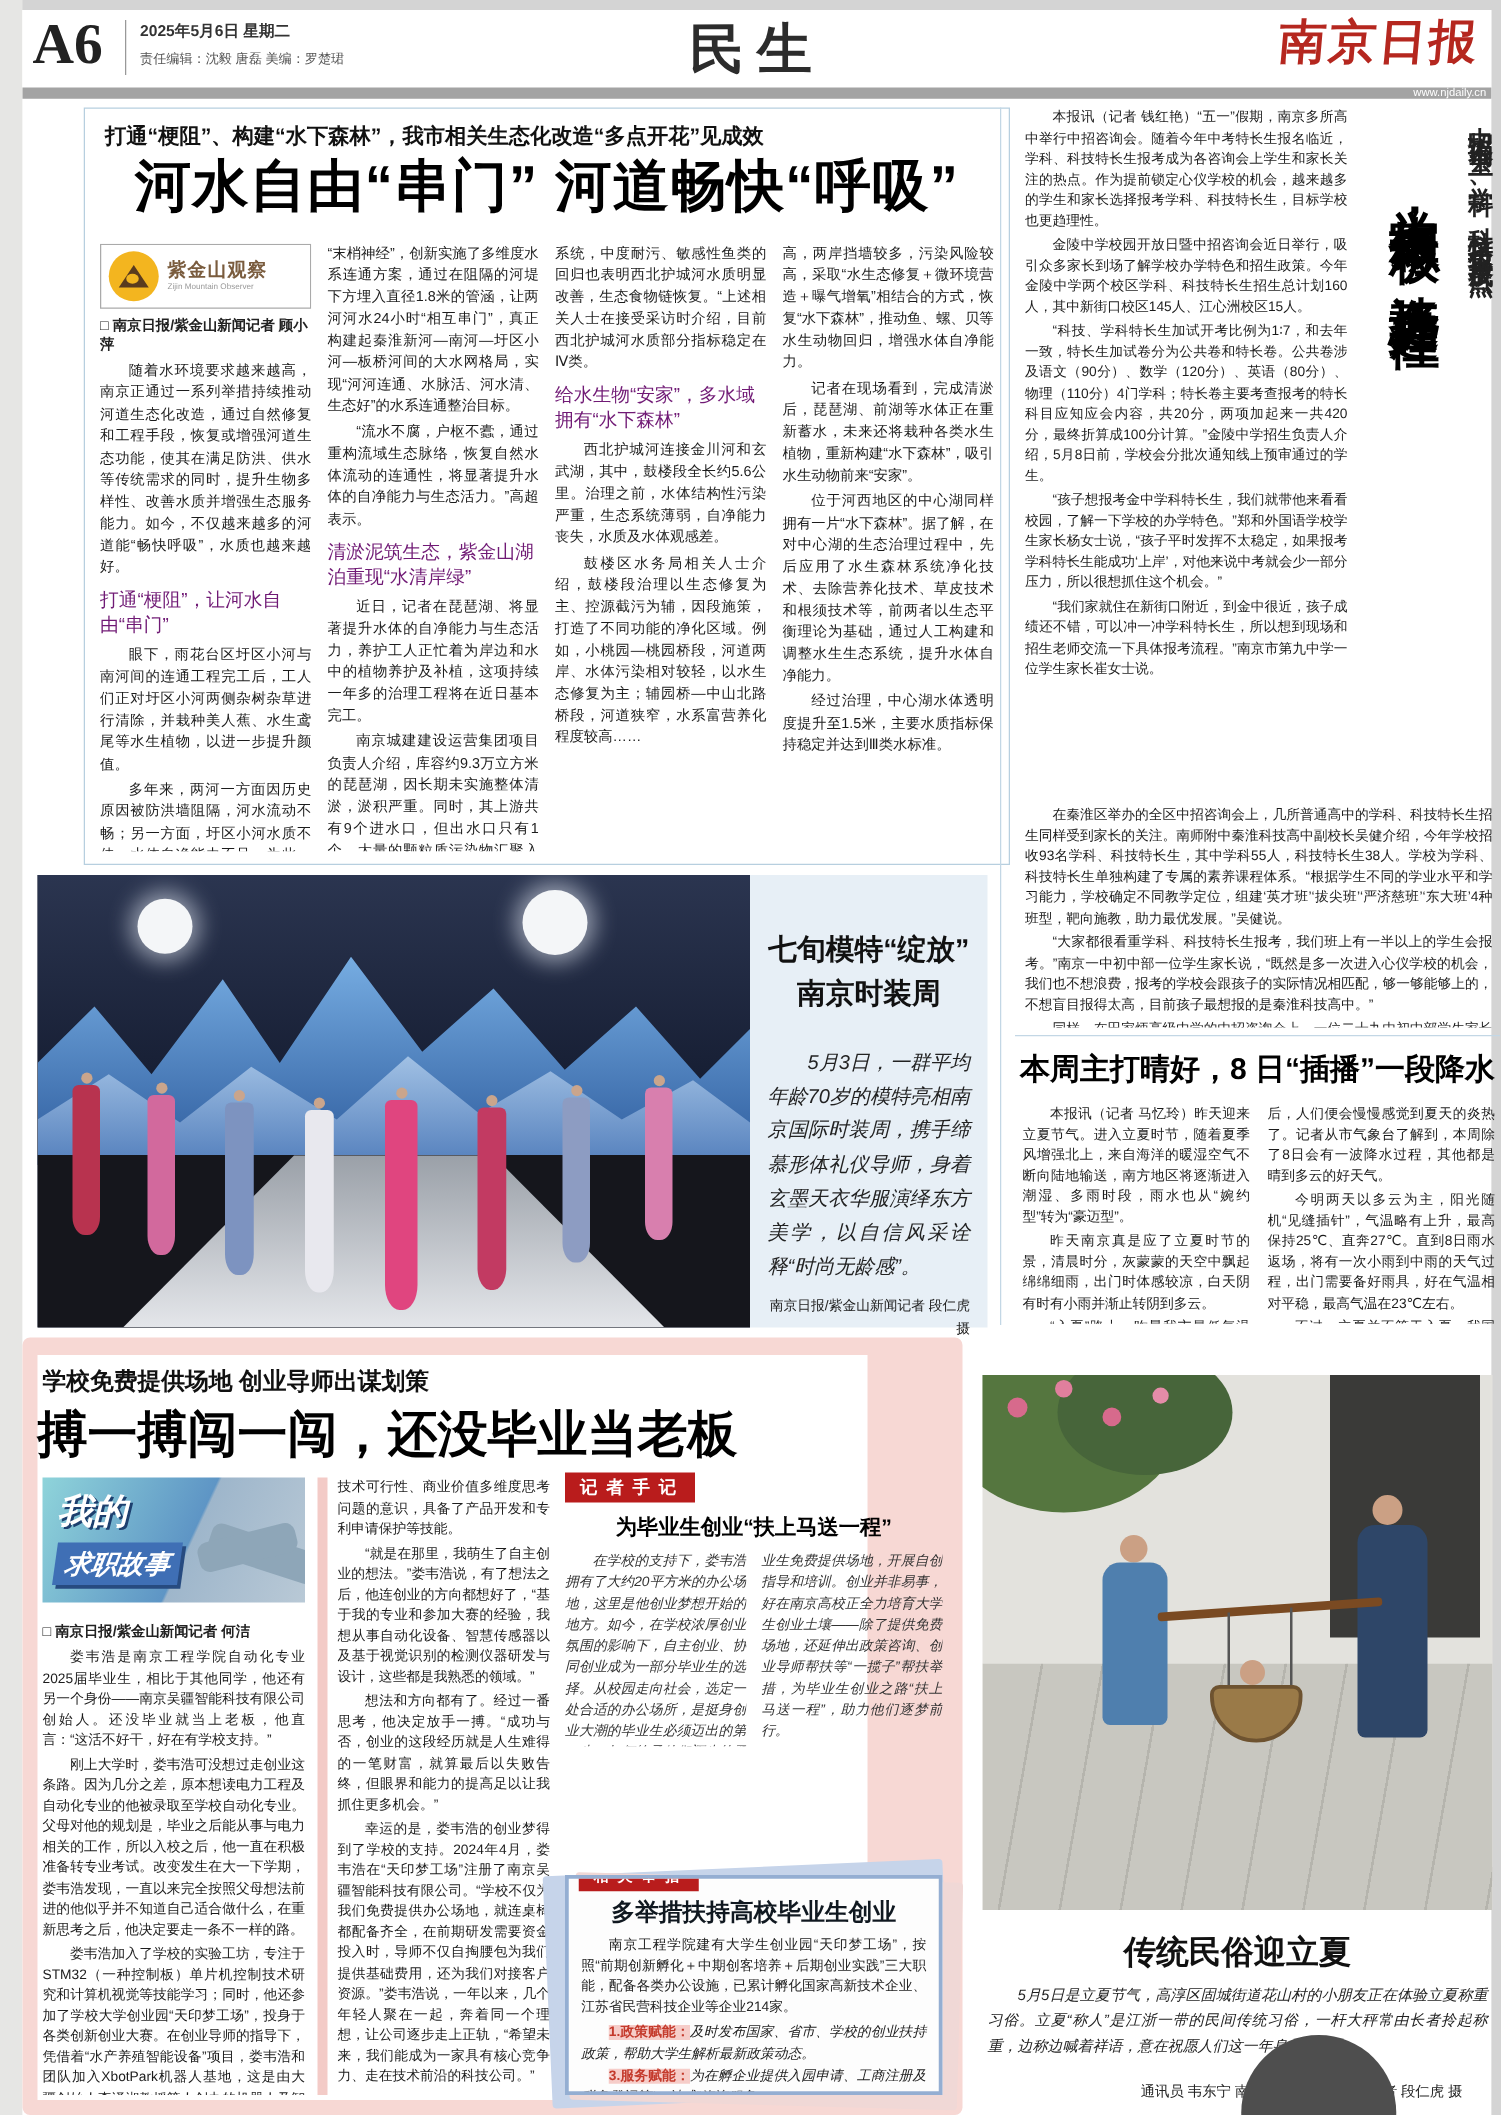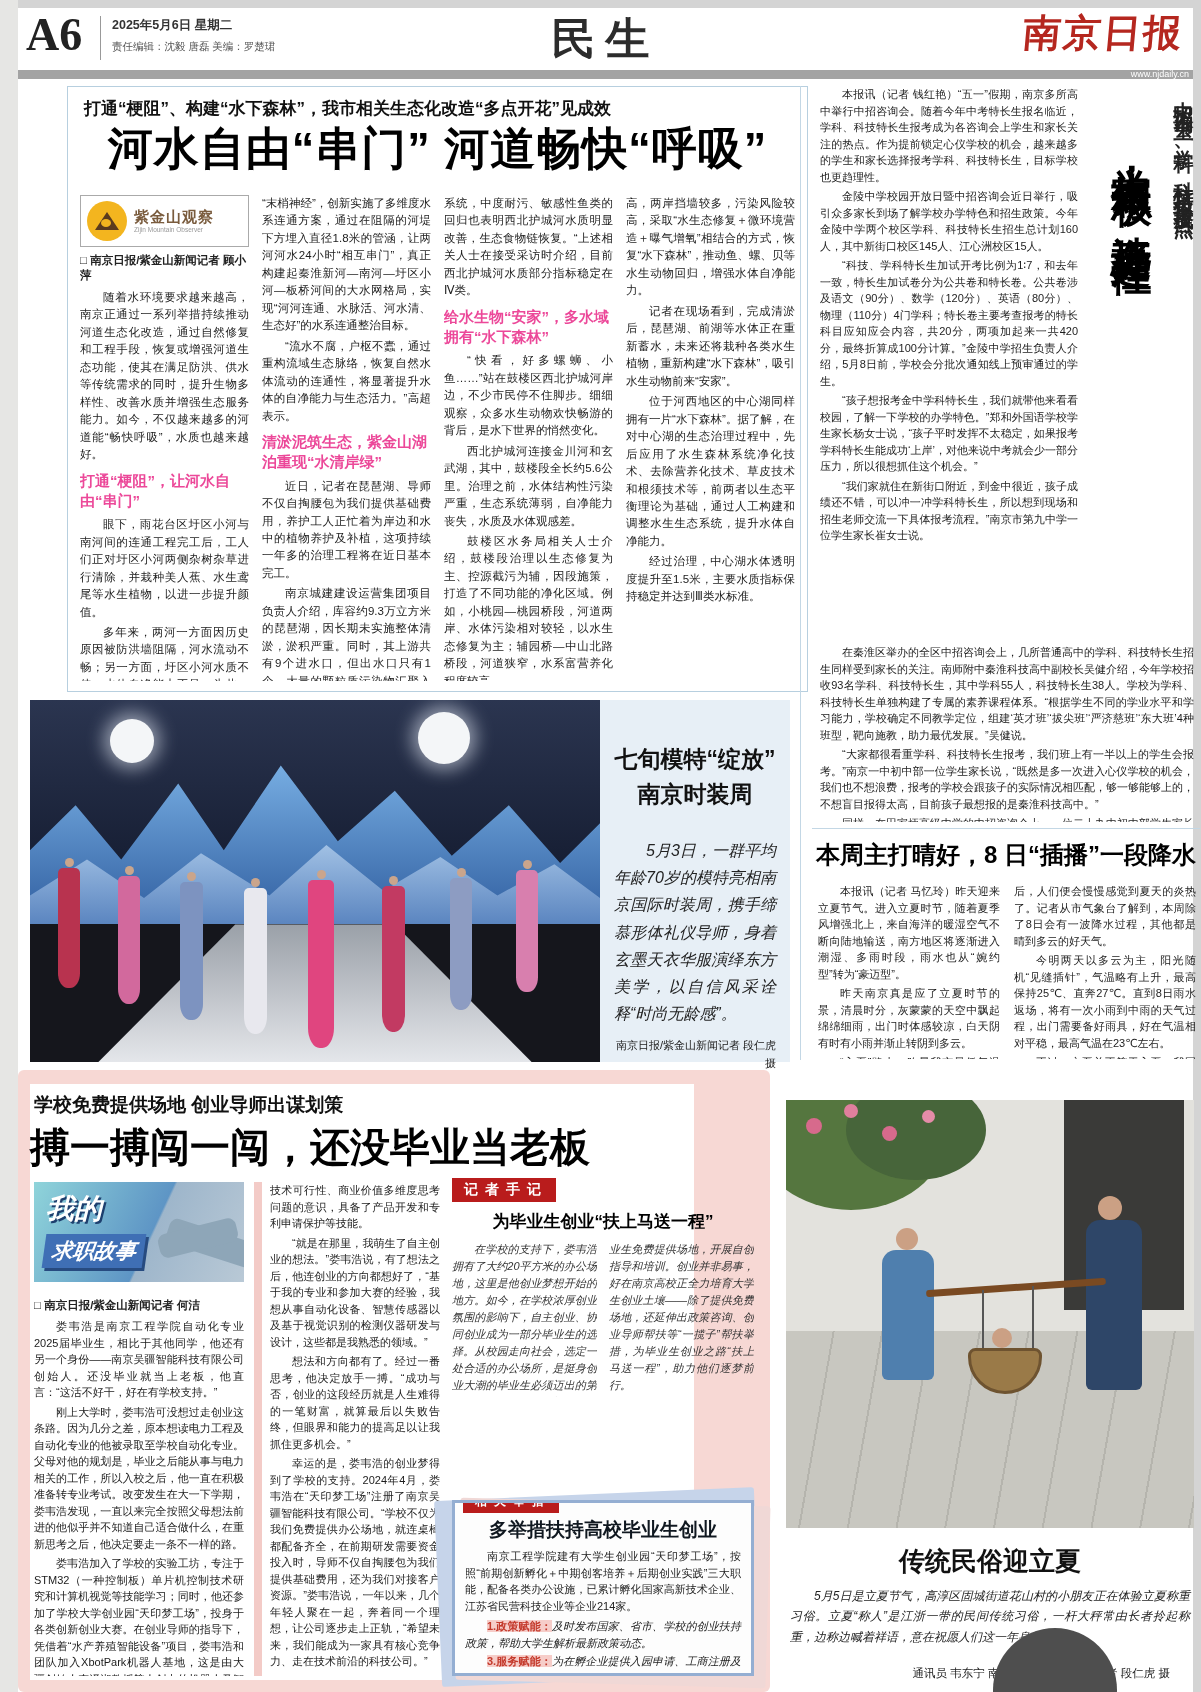--- a/index.html
+++ b/index.html
@@ -15,21 +15,21 @@
   .hdr-eds{position:absolute;left:94px;top:32px;font-size:10.5px;color:#555;}
   .section-title{position:absolute;left:50%;transform:translateX(-50%);top:2px;
       font-family:"Liberation Serif",serif;font-size:44px;font-weight:900;letter-spacing:10px;color:#2c2c2c;}
   .masthead{position:absolute;right:10px;top:0px;font-family:"Liberation Serif",serif;
       font-size:38px;font-weight:900;color:#b5271f;transform:skewX(-5deg);letter-spacing:2px;}
   #hdr-bar{position:absolute;left:18px;top:70px;width:1175px;height:9px;background:#a3a3a3;
       font-size:9px;color:#fff;text-align:right;line-height:9px;padding-right:4px;box-sizing:border-box;}
   
   .bt{font-size:11.5px;line-height:1.52;text-align:justify;text-indent:2em;margin:0 0 3px 0;color:#1c1c1c;}
   .bt-s{font-size:11px;line-height:1.5;text-align:justify;text-indent:2em;margin:0 0 3px 0;color:#1c1c1c;}
-  .sh{font-size:15px;font-weight:700;line-height:1.35;margin:7px 0 5px 0;color:#ec4899;text-align:left;}
+  .sh{font-size:15px;font-weight:400;line-height:1.35;margin:7px 0 5px 0;color:#701a75;text-align:left;}
   .byline{font-size:11.5px;font-weight:700;color:#222;margin:6px 0;}
   .col{overflow:hidden;}
   
   #river{position:absolute;left:30px;top:86px;width:741px;height:606px;border:1px solid #b7cfdf;background:#fff;box-sizing:border-box;margin-left:37px;}
   #river .kicker{position:absolute;left:16px;top:10px;font-size:17px;font-weight:800;color:#111;}
   #river .headline{position:absolute;left:0;top:32px;width:100%;text-align:center;font-size:45px;font-weight:900;letter-spacing:1px;color:#000;}
   #river .cols{position:absolute;left:12px;top:108px;width:715px;height:486px;display:flex;gap:13px;}
   #river .cols .col{flex:1;}
   .obsbox{border:1px solid #aaa;height:52px;display:flex;align-items:center;gap:7px;padding:2px 6px;box-sizing:border-box;}
   .obs-circle{width:40px;height:40px;border-radius:50%;background:#f3b51f;position:relative;flex:none;}
@@ -152,27 +152,26 @@
         <div class="byline">□ 南京日报/紫金山新闻记者 顾小萍</div>
         <p class="bt">随着水环境要求越来越高，南京正通过一系列举措持续推动河道生态化改造，通过自然修复和工程手段，恢复或增强河道生态功能，使其在满足防洪、供水等传统需求的同时，提升生物多样性、改善水质并增强生态服务能力。如今，不仅越来越多的河道能“畅快呼吸”，水质也越来越好。</p>
         <h4 class="sh">打通“梗阻”，让河水自由“串门”</h4>
         <p class="bt">眼下，雨花台区圩区小河与南河间的连通工程完工后，工人们正对圩区小河两侧杂树杂草进行清除，并栽种美人蕉、水生鸢尾等水生植物，以进一步提升颜值。</p>
         <p class="bt">多年来，两河一方面因历史原因被防洪墙阻隔，河水流动不畅；另一方面，圩区小河水质不佳，水体自净能力不足。为此，相关部门决定实施连通工程，打通河道间的生态“梗阻”。</p>
       </div>
       <div class="col">
         <p class="bt" style="text-indent:0;">“末梢神经”，创新实施了多维度水系连通方案，通过在阻隔的河堤下方埋入直径1.8米的管涵，让两河河水24小时“相互串门”，真正构建起秦淮新河—南河—圩区小河—板桥河间的大水网格局，实现“河河连通、水脉活、河水清、生态好”的水系连通整治目标。</p>
         <p class="bt">“流水不腐，户枢不蠹，通过重构流域生态脉络，恢复自然水体流动的连通性，将显著提升水体的自净能力与生态活力。”高超表示。</p>
         <h4 class="sh">清淤泥筑生态，紫金山湖泊重现“水清岸绿”</h4>
-        <p class="bt">近日，记者在琵琶湖、导师不仅自掏腰包为我们提供基础费用，养护工人正忙着为岸边和水中的植物养护及补植，这项持续一年多的治理工程将在近日基本完工。</p>
+        <p class="bt">近日，记者在琵琶湖、将显著提升水体的自净能力与生态活力，养护工人正忙着为岸边和水中的植物养护及补植，这项持续一年多的治理工程将在近日基本完工。</p>
         <p class="bt">南京城建建设运营集团项目负责人介绍，库容约9.3万立方米的琵琶湖，因长期未实施整体清淤，淤积严重。同时，其上游共有9个进水口，但出水口只有1个，大量的颗粒质污染物汇聚入琵琶湖，导致水体富营养化，岸边水体发黑，2022年10月的水质检测为劣Ⅴ类水。</p>
       </div>
       <div class="col">
         <p class="bt" style="text-indent:0;">系统，中度耐污、敏感性鱼类的回归也表明西北护城河水质明显改善，生态食物链恢复。“上述相关人士在接受采访时介绍，目前西北护城河水质部分指标稳定在Ⅳ类。</p>
         <h4 class="sh">给水生物“安家”，多水域拥有“水下森林”</h4>
-        <p class="bt">“快看，好多螺蛳、小鱼……”站在鼓楼区西北护城河岸边，不少市民停不住脚步。细细观察，众多水生动物欢快畅游的背后，是水下世界的悄然变化。</p>
         <p class="bt">西北护城河连接金川河和玄武湖，其中，鼓楼段全长约5.6公里。治理之前，水体结构性污染严重，生态系统薄弱，自净能力丧失，水质及水体观感差。</p>
         <p class="bt">鼓楼区水务局相关人士介绍，鼓楼段治理以生态修复为主、控源截污为辅，因段施策，打造了不同功能的净化区域。例如，小桃园—桃园桥段，河道两岸、水体污染相对较轻，以水生态修复为主；辅园桥—中山北路桥段，河道狭窄，水系富营养化程度较高……</p>
       </div>
       <div class="col">
         <p class="bt" style="text-indent:0;">高，两岸挡墙较多，污染风险较高，采取“水生态修复＋微环境营造＋曝气增氧”相结合的方式，恢复“水下森林”，推动鱼、螺、贝等水生动物回归，增强水体自净能力。</p>
         <p class="bt">记者在现场看到，完成清淤后，琵琶湖、前湖等水体正在重新蓄水，未来还将栽种各类水生植物，重新构建“水下森林”，吸引水生动物前来“安家”。</p>
         <p class="bt">位于河西地区的中心湖同样拥有一片“水下森林”。据了解，在对中心湖的生态治理过程中，先后应用了水生森林系统净化技术、去除营养化技术、草皮技术和根须技术等，前两者以生态平衡理论为基础，通过人工构建和调整水生生态系统，提升水体自净能力。</p>
         <p class="bt">经过治理，中心湖水体透明度提升至1.5米，主要水质指标保持稳定并达到Ⅲ类水标准。</p>
       </div>
     </div>

